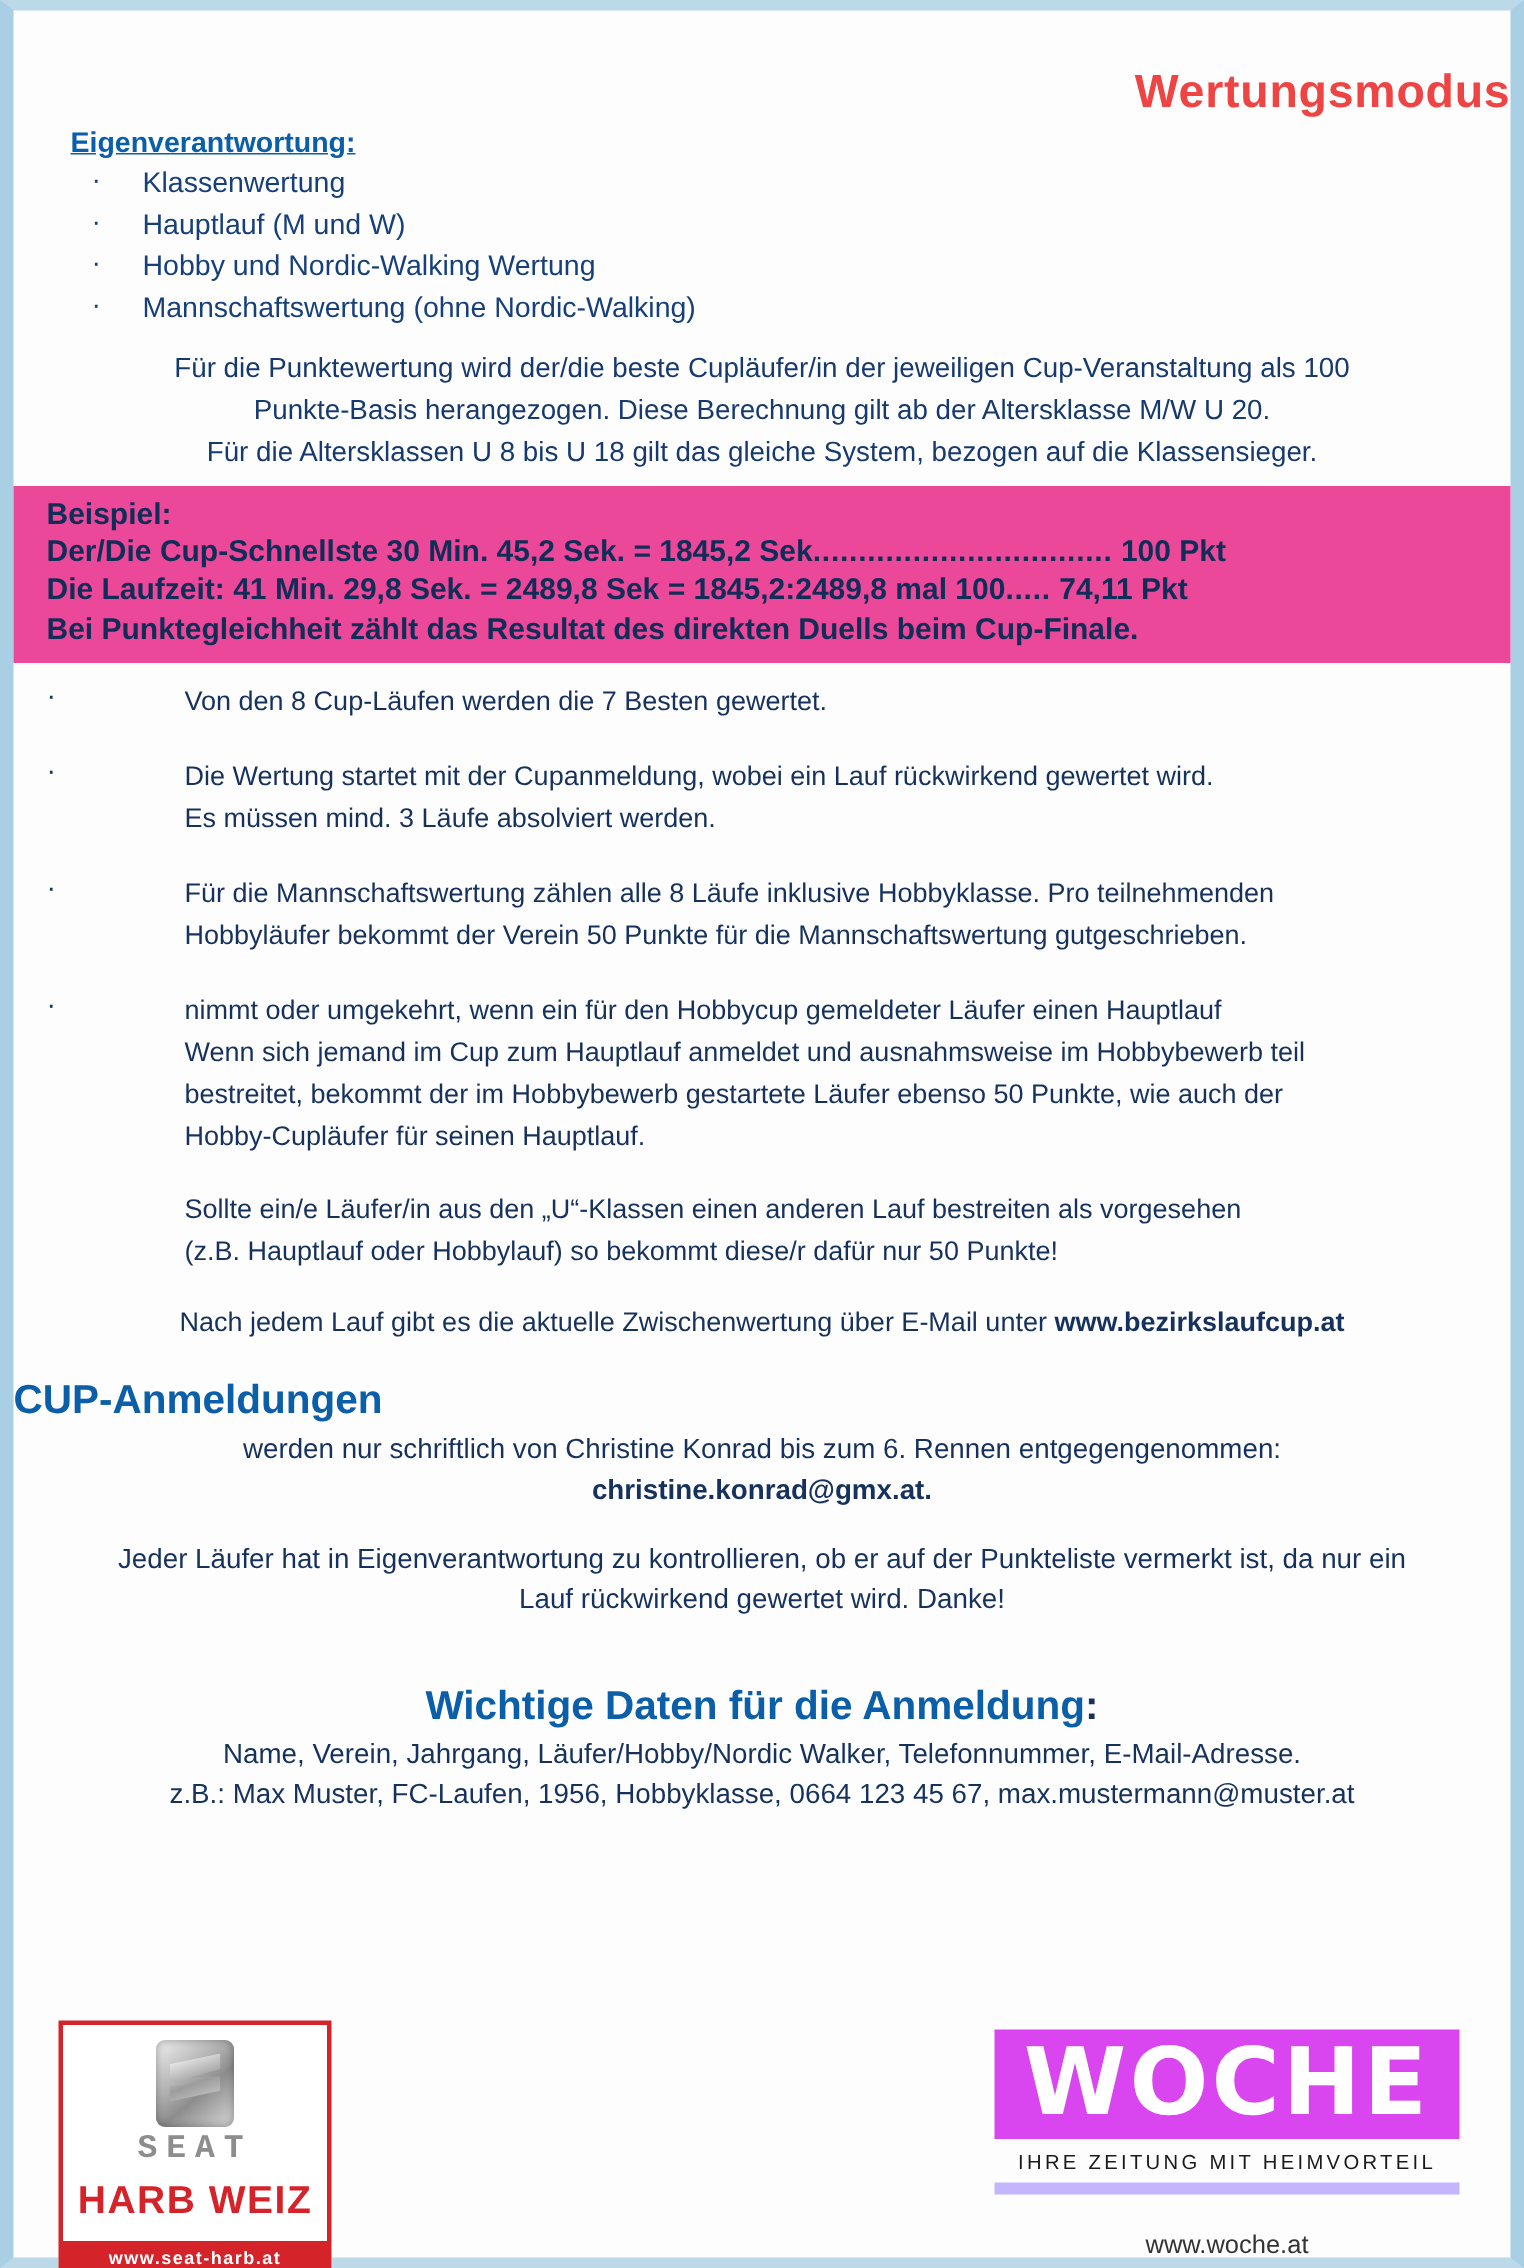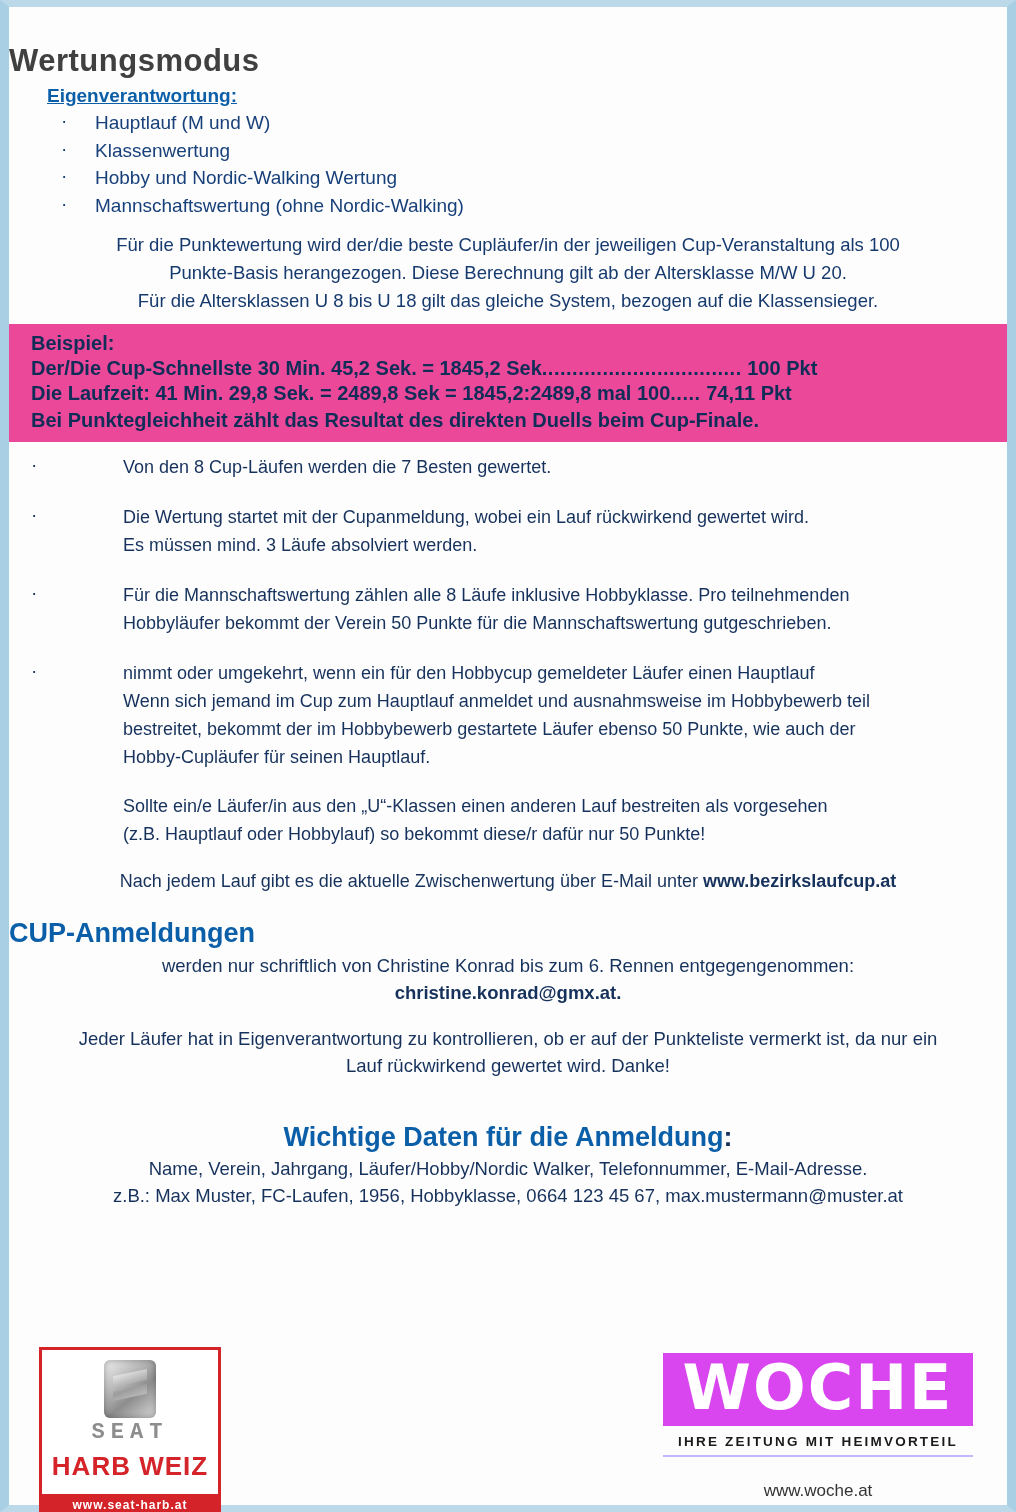--- a/index.html
+++ b/index.html
@@ -26,26 +26,26 @@
     background: #fdfdfd;
   }
   .inner {
     position: relative;
     width: 100%;
     height: 100%;
   }
 
   
   .main-title {
-    text-align: left;
+    text-align: right;
     font-size: 31px;
     font-weight: bold;
-    color: #404040;
+    color: #ef4444;
     letter-spacing: 0.5px;
-    margin: 36px 0 4px 0;
+    margin: 36px 0 4px 12px;
   }
 
   
   .cat-heading {
     font-size: 19px;
     font-weight: bold;
     color: #0b5ea8;
     text-decoration: underline;
     margin: 6px 0 2px 38px;
   }
@@ -257,45 +257,45 @@
   .woche-word {
     font-size: 62px;
     font-weight: bold;
     color: #ffffff;
     letter-spacing: 2px;
     line-height: 0.95;
     font-family: "DejaVu Sans", sans-serif;
   }
   .woche-slogan {
     font-size: 13.5px;
-    font-weight: bold;
+    font-weight: normal;
     letter-spacing: 2.2px;
     color: #1a1a1a;
     margin: 8px 0 0 0;
-    border-bottom: 2px solid #c4b5fd;
+    border-bottom: 8px solid #c4b5fd;
     padding-bottom: 6px;
   }
   .woche-url {
     font-size: 17px;
     color: #333;
     margin-top: 24px;
   }
 </style>
 </head>
 <body>
 
 <div class="page">
   <div class="inner">
 
     <div class="main-title">Wertungsmodus</div>
 
     <div class="cat-heading">Eigenverantwortung:</div>
     <ul class="cat-list">
+      <li>Klassenwertung</li>
       <li>Hauptlauf (M und W)</li>
-      <li>Klassenwertung</li>
       <li>Hobby und Nordic-Walking Wertung</li>
       <li>Mannschaftswertung (ohne Nordic-Walking)</li>
     </ul>
 
     <div class="intro">
       <div>Für die Punktewertung wird der/die beste Cupläufer/in der jeweiligen Cup-Veranstaltung als 100</div>
       <div>Punkte-Basis herangezogen. Diese Berechnung gilt ab der Altersklasse M/W U 20.</div>
       <div>Für die Altersklassen U 8 bis U 18 gilt das gleiche System, bezogen auf die Klassensieger.</div>
     </div>
 

